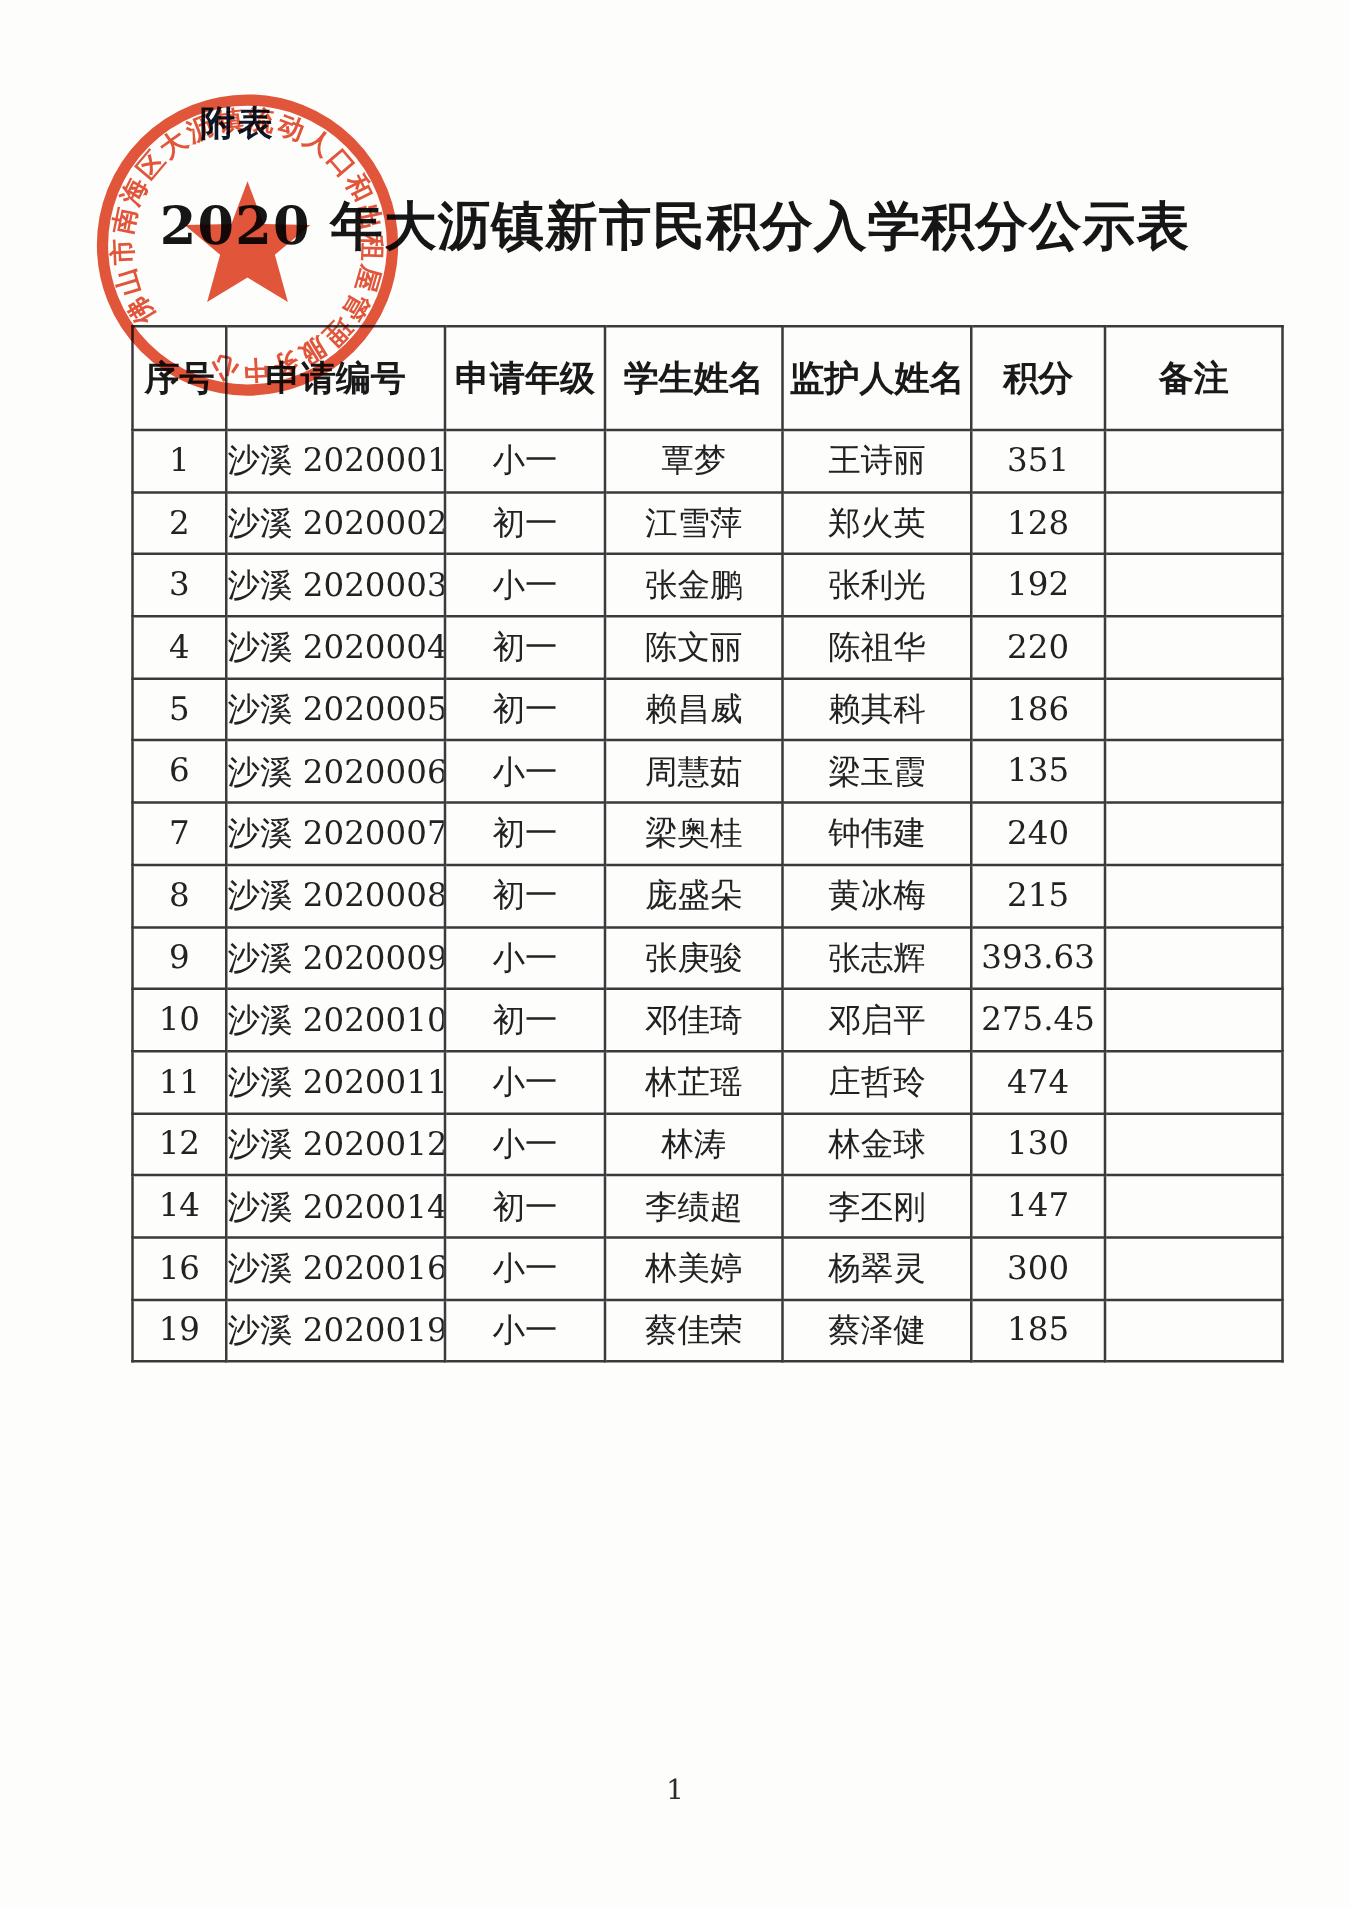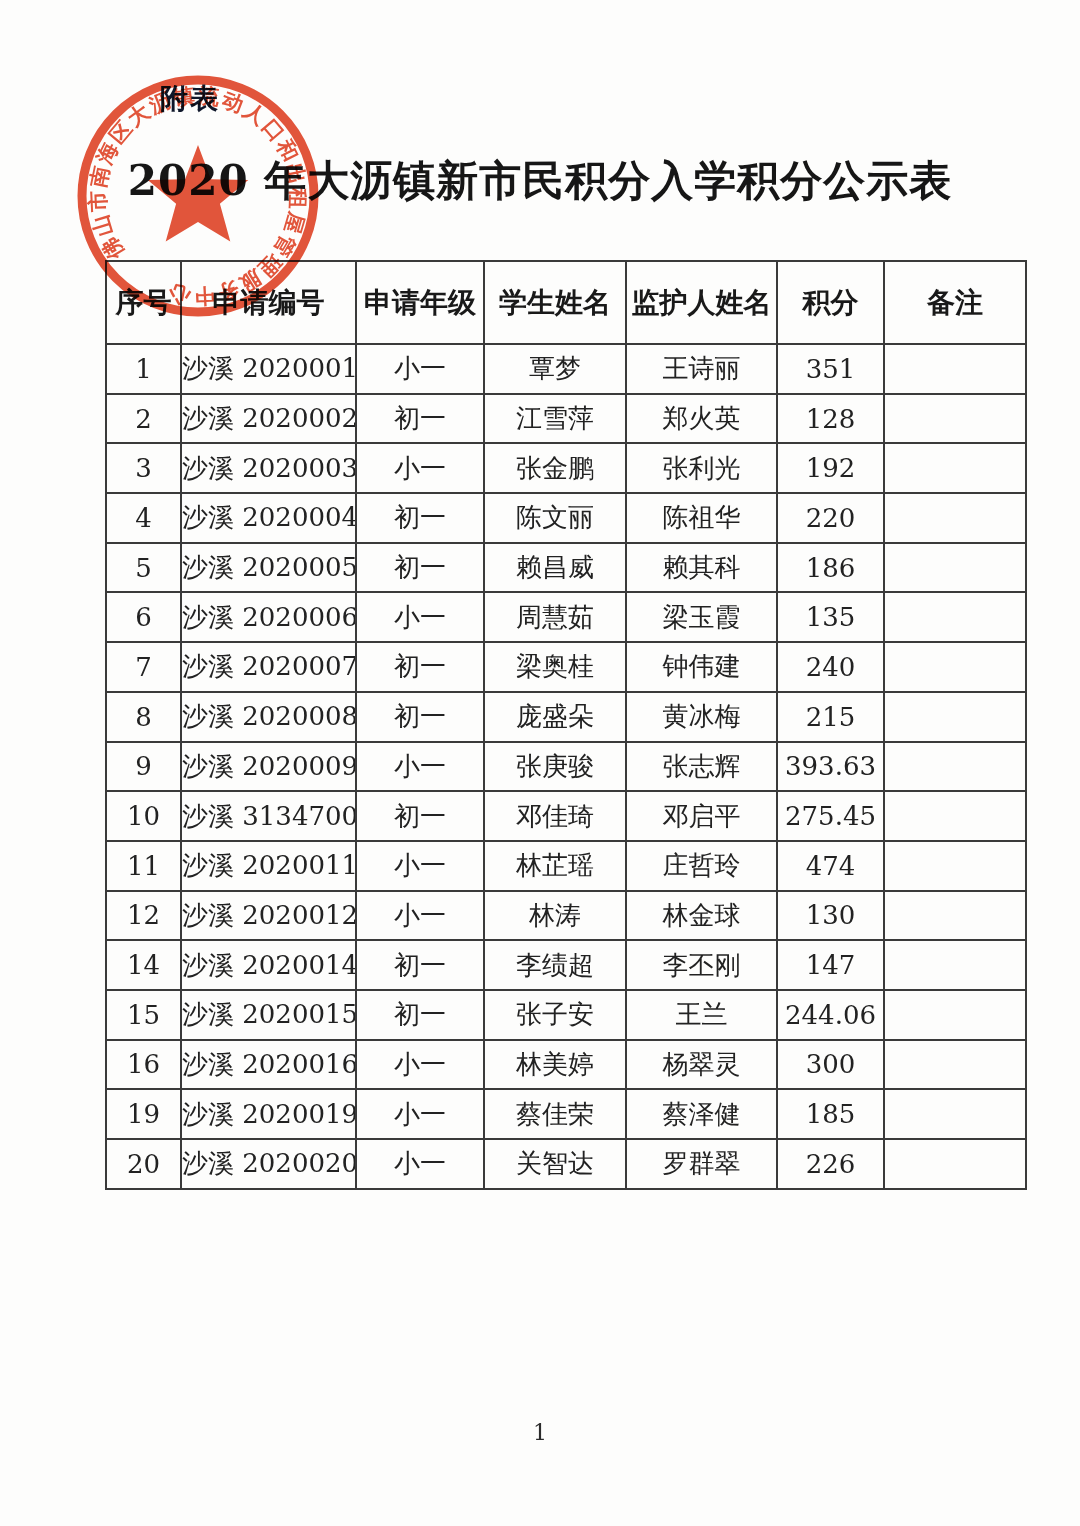--- a/index.html
+++ b/index.html
@@ -199,21 +199,21 @@
         <td>9</td>
         <td>沙溪 2020009</td>
         <td>小一</td>
         <td>张庚骏</td>
         <td>张志辉</td>
         <td>393.63</td>
         <td></td>
       </tr>
       <tr>
         <td>10</td>
-        <td>沙溪 3134700</td>
+        <td>沙溪 2020010</td>
         <td>初一</td>
         <td>邓佳琦</td>
         <td>邓启平</td>
         <td>275.45</td>
         <td></td>
       </tr>
       <tr>
         <td>11</td>
         <td>沙溪 2020011</td>
         <td>小一</td>
@@ -234,51 +234,33 @@
       <tr>
         <td>14</td>
         <td>沙溪 2020014</td>
         <td>初一</td>
         <td>李绩超</td>
         <td>李丕刚</td>
         <td>147</td>
         <td></td>
       </tr>
       <tr>
-        <td>15</td>
-        <td>沙溪 2020015</td>
-        <td>初一</td>
-        <td>张子安</td>
-        <td>王兰</td>
-        <td>244.06</td>
-        <td></td>
-      </tr>
-      <tr>
         <td>16</td>
         <td>沙溪 2020016</td>
         <td>小一</td>
         <td>林美婷</td>
         <td>杨翠灵</td>
         <td>300</td>
         <td></td>
       </tr>
       <tr>
         <td>19</td>
         <td>沙溪 2020019</td>
         <td>小一</td>
         <td>蔡佳荣</td>
         <td>蔡泽健</td>
         <td>185</td>
         <td></td>
       </tr>
-      <tr>
-        <td>20</td>
-        <td>沙溪 2020020</td>
-        <td>小一</td>
-        <td>关智达</td>
-        <td>罗群翠</td>
-        <td>226</td>
-        <td></td>
-      </tr>
     </tbody>
 </table>
 
 <div class="page-number">1</div>
 
 </body></html>

